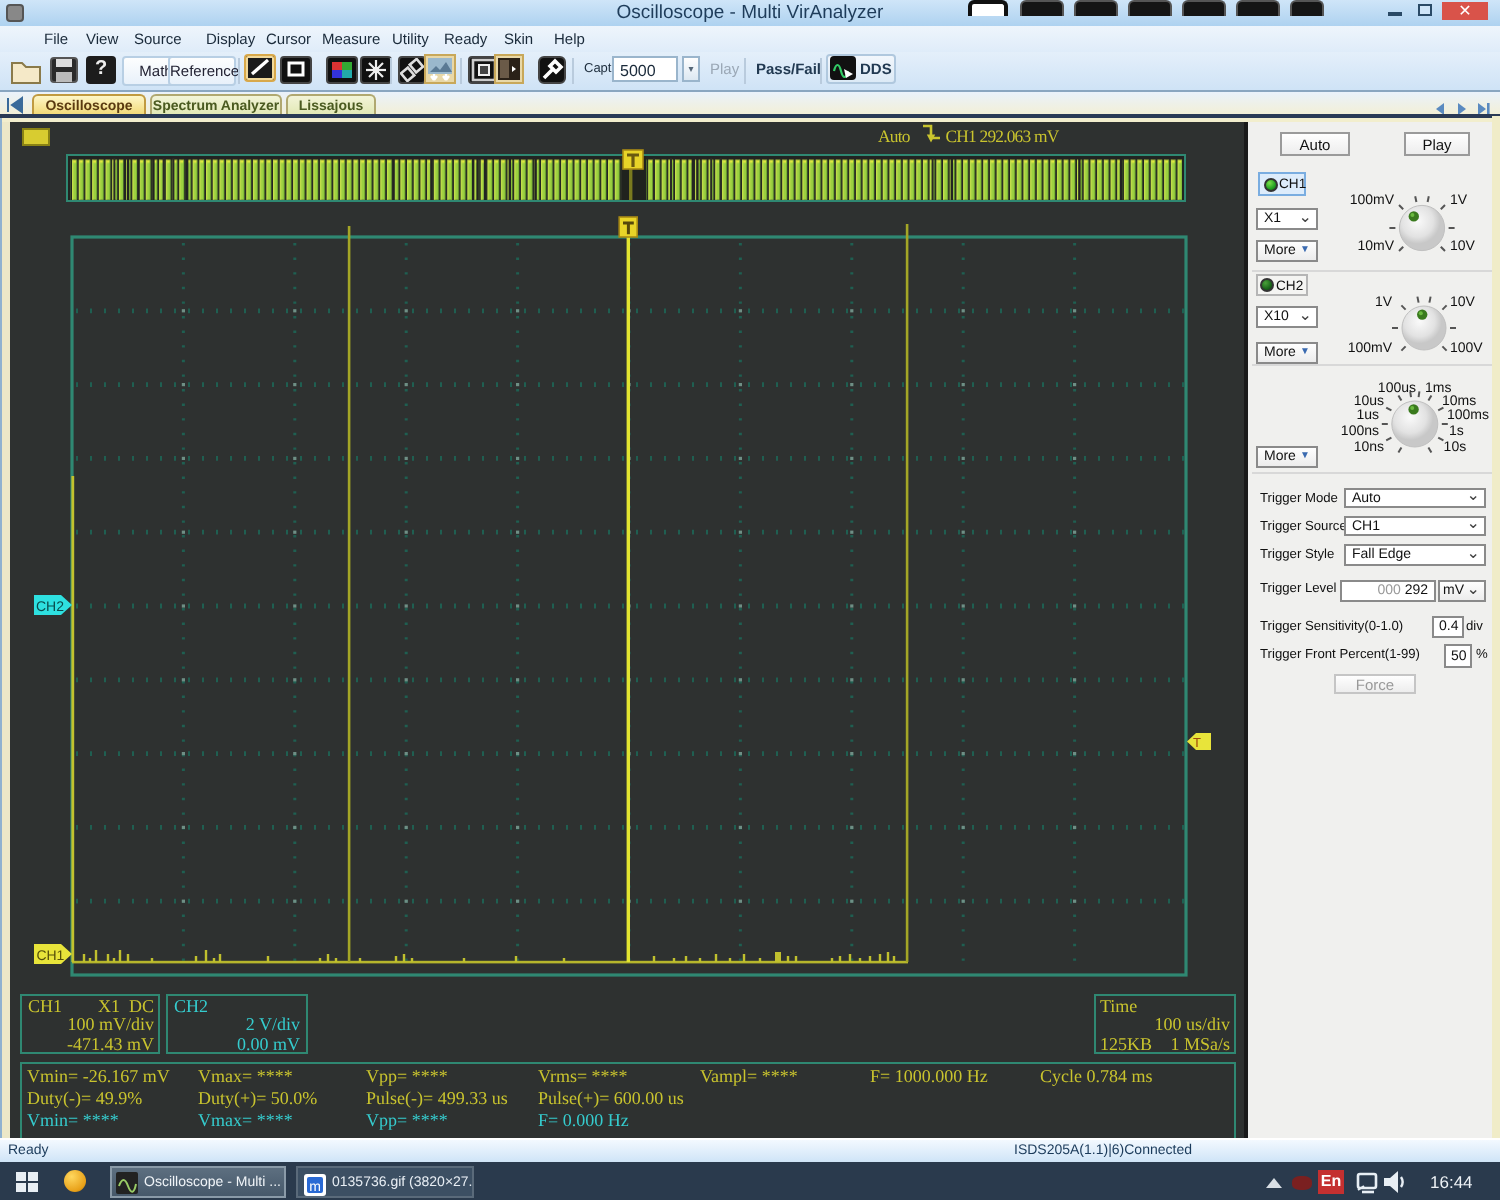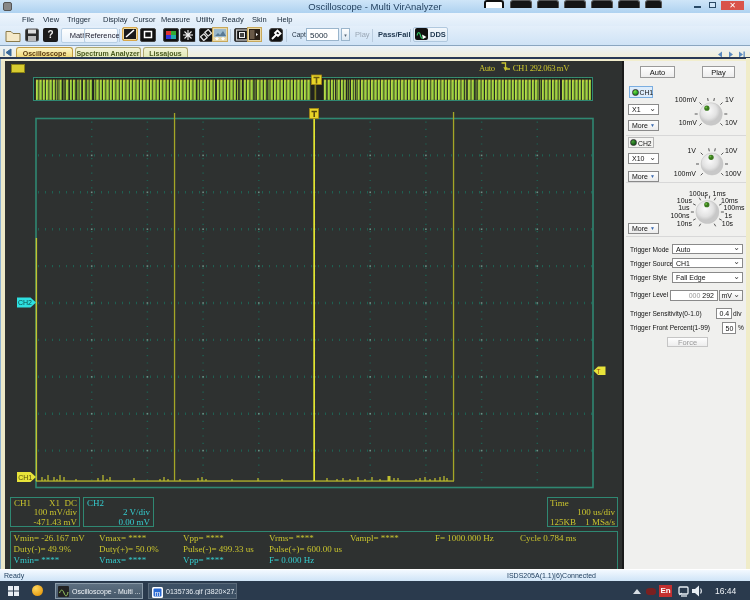--- a/index.html
+++ b/index.html
@@ -50,21 +50,21 @@
 <div class="abs" style="left:564px;top:0;width:22px;height:8px;background:#151515;border:1px solid #555;border-bottom:none;border-radius:3px 3px 0 0"></div>
 <div class="abs" style="left:591px;top:0;width:22px;height:8px;background:#151515;border:1px solid #555;border-bottom:none;border-radius:3px 3px 0 0"></div>
 <div class="abs" style="left:618px;top:0;width:22px;height:8px;background:#151515;border:1px solid #555;border-bottom:none;border-radius:3px 3px 0 0"></div>
 <div class="abs" style="left:645px;top:0;width:17px;height:8px;background:#151515;border:1px solid #555;border-bottom:none;border-radius:3px 3px 0 0"></div>
 <div class="abs" style="left:694px;top:6px;width:7px;height:2px;background:#2a4a66"></div>
 <div class="abs" style="left:709px;top:2px;width:7px;height:6px;border:1px solid #2a4a66;background:#cfe5f8"></div>
 <div class="abs" id="closebtn">✕</div>
 <div class="abs" id="menubar">
 <span class="mi" style="left:22px">File</span>
 <span class="mi" style="left:43px">View</span>
-<span class="mi" style="left:67px">Trigger</span>
+<span class="mi" style="left:67px">Source</span>
 <span class="mi" style="left:103px">Display</span>
 <span class="mi" style="left:133px">Cursor</span>
 <span class="mi" style="left:161px">Measure</span>
 <span class="mi" style="left:196px">Utility</span>
 <span class="mi" style="left:222px">Ready</span>
 <span class="mi" style="left:252px">Skin</span>
 <span class="mi" style="left:277px">Help</span>
 </div>
 <div class="abs" id="toolbar">
 <svg class="abs" style="left:5px;top:3px" width="16" height="13" viewBox="0 0 16 13">
@@ -357,21 +357,21 @@
         <rect x="304.6" y="47.5" width="9" height="10" fill="#e8d428" stroke="#a88a14" stroke-width="0.8"></rect>
         <path d="M306.5 50.5h5.4M309.2 50.5v5.6" stroke="#55470c" stroke-width="1.5" fill="none"></path>
         <path d="M12 411h13.5l5.5 5-5.5 5H12z" fill="#e8e43a"></path>
         <text x="13.2" y="418.8" font-size="7" fill="#55500a" font-family="Liberation Sans">CH1</text>
         <path d="M12 236.5h13.5l5.5 5-5.5 5H12z" fill="#2ee0e0"></path>
         <text x="13" y="244.3" font-size="7" fill="#0a4a4a" font-family="Liberation Sans">CH2</text>
         <path d="M600.5 305.5v8.5h-7.5l-4.5-4.25 4.5-4.25z" fill="#e8e43a"></path>
         <text x="591.5" y="312.5" font-size="6.5" fill="#a04a0a" font-family="Liberation Sans">T</text>
       </svg>
 <div class="abs" style="left:6px;top:3px;width:14px;height:9px;background:#d8cc30;border:1px solid #8a8214"></div>
-<div class="abs sy" style="left:434px;top:1px;width:170px;font-size:8.7px;letter-spacing:-0.4px;white-space:nowrap;text-align:center">Auto<svg style="vertical-align:-1px;margin:0 2px 0 5px" width="11" height="10">
+<div class="abs sy" style="left:434px;top:1px;width:170px;font-size:8.7px;letter-spacing:-0.4px;white-space:nowrap;text-align:left">Auto<svg style="vertical-align:-1px;margin:0 2px 0 5px" width="11" height="10">
           <path d="M1.5 1h4v6h4.5" stroke="#c9c42e" stroke-width="1.3" fill="none"></path>
           <path d="M5.5 5.2l-2.1 0 2.1 4 2.1-4z" fill="#c9c42e"></path>
         </svg>CH1 292.063 mV</div>
 
 <div class="ibox sy" style="left:5px;top:436px;width:70px;height:30px;font-size:9px">
 <span class="abs" style="left:3px;top:0">CH1</span>
         <span class="abs" style="right:2px;top:0">X1&nbsp; DC</span>
 <span class="abs" style="right:2px;top:9px">100 mV/div</span>
 <span class="abs" style="right:2px;top:19px">-471.43 mV</span>
       </div>

